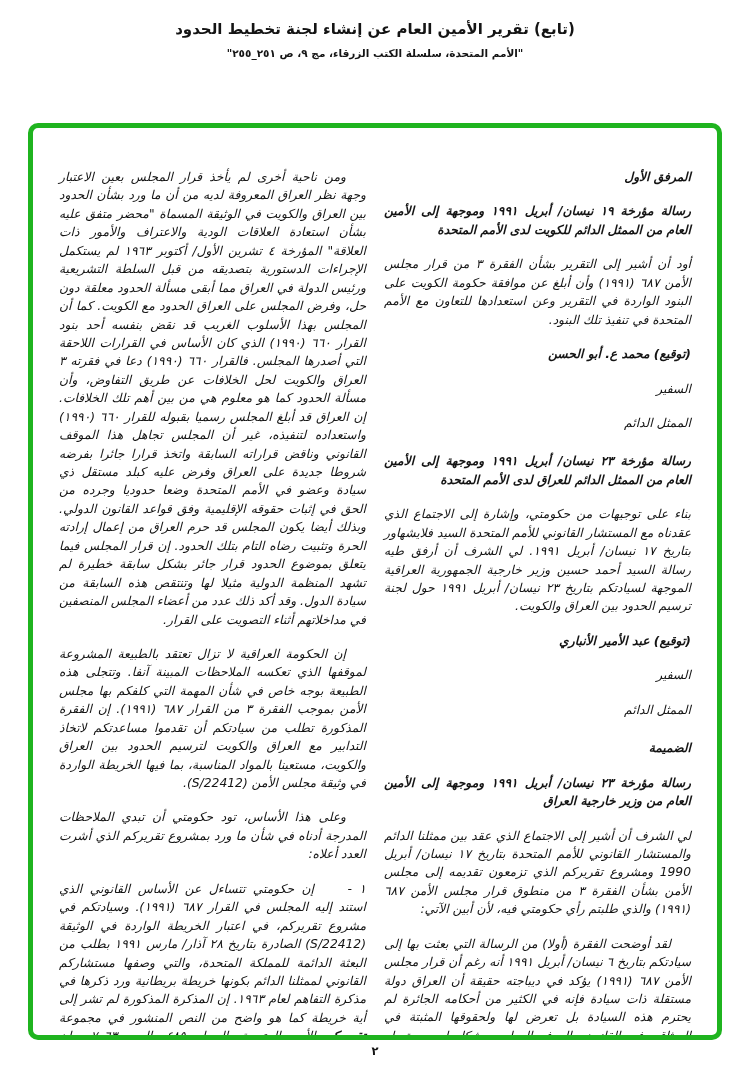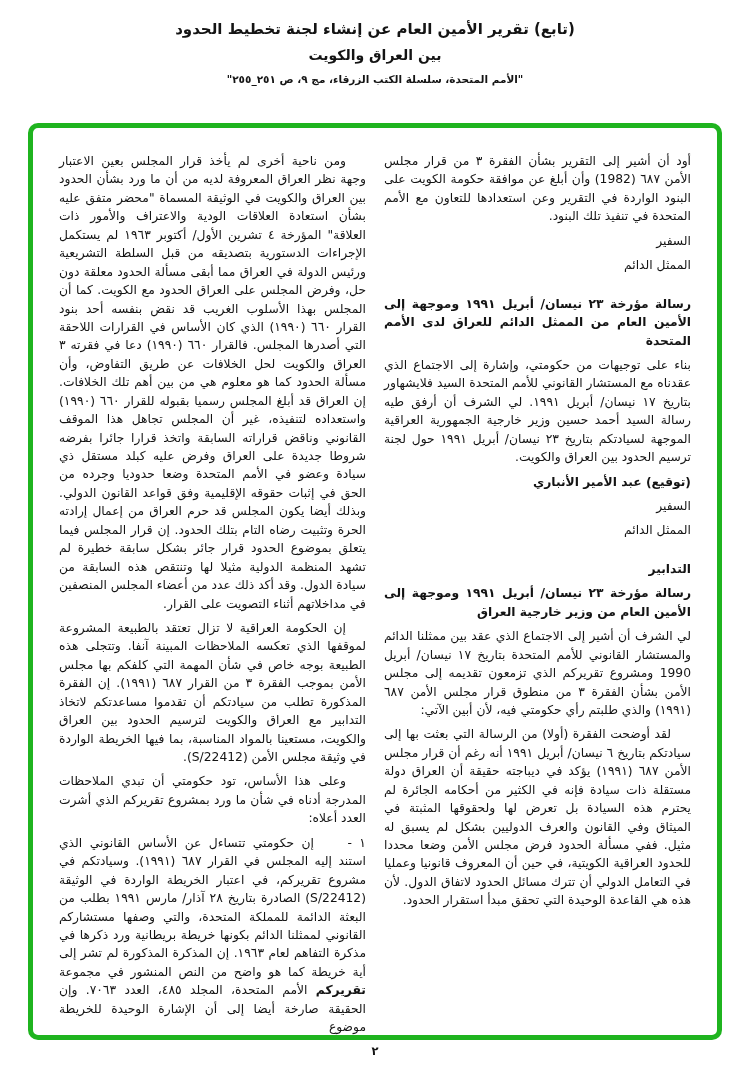--- a/index.html
+++ b/index.html
@@ -23,21 +23,21 @@
     width:694px; height:917px; box-sizing:border-box;
     border:5px solid #1fb41f; border-radius:10px;
     padding:24px 26px 18px; overflow:hidden;
   }
   .columns { display:flex; gap:18px; height:100%; }
   .col {
     flex:1 1 0; min-width:0;
     font-size:12.3px; line-height:1.5;
     text-align:justify;
   }
-  .col p { margin:0 0 6px; }
+  .col p { margin:16px 0 6px;font-style:italic; }
   .indent { text-indent:20px; }
 
   .section { margin:0 0 20px; }
   .heading { font-weight:bold; margin:0 0 5px; }
   .subject { font-weight:bold; margin:0 0 7px; }
   .sig-name { font-weight:bold; margin:2px 0 1px; }
   .sig-line { margin:0 0 2px; }
 
   .item-num { font-weight:normal; margin-left:26px; white-space:nowrap; }
   .bold-word { font-weight:bold; }
@@ -48,45 +48,47 @@
     text-align:center; font-size:11.5px; font-weight:bold;
   }
 </style>
 </head>
 <body>
 
 <div class="page">
 
   <div class="doc-header">
     <p class="t1">(تابع) تقرير الأمين العام عن إنشاء لجنة تخطيط الحدود</p>
-    <p class="t2">بين العراق والكويت</p>
     <p class="t3">"الأمم المتحدة، سلسلة الكتب الزرقاء، مج ٩، ص ٢٥١_٢٥٥"</p>
   </div>
 
   <div class="frame">
     <div class="columns">
 
       <div class="col">
 
         <div class="section">
-          <p>أود أن أشير إلى التقرير بشأن الفقرة ٣ من قرار مجلس الأمن ٦٨٧ (1982) وأن أبلغ عن موافقة حكومة الكويت على البنود الواردة في التقرير وعن استعدادها للتعاون مع الأمم المتحدة في تنفيذ تلك البنود.</p>
+          <p class="heading">المرفق الأول</p>
+          <p class="subject">رسالة مؤرخة ١٩ نيسان/ أبريل ١٩٩١ وموجهة إلى الأمين العام من الممثل الدائم للكويت لدى الأمم المتحدة</p>
+          <p>أود أن أشير إلى التقرير بشأن الفقرة ٣ من قرار مجلس الأمن ٦٨٧ (١٩٩١) وأن أبلغ عن موافقة حكومة الكويت على البنود الواردة في التقرير وعن استعدادها للتعاون مع الأمم المتحدة في تنفيذ تلك البنود.</p>
+          <p class="sig-name">(توقيع) محمد ع. أبو الحسن</p>
           <p class="sig-line">السفير</p>
           <p class="sig-line">الممثل الدائم</p>
         </div>
 
         <div class="section">
           <p class="subject">رسالة مؤرخة ٢٣ نيسان/ أبريل ١٩٩١ وموجهة إلى الأمين العام من الممثل الدائم للعراق لدى الأمم المتحدة</p>
           <p>بناء على توجيهات من حكومتي، وإشارة إلى الاجتماع الذي عقدناه مع المستشار القانوني للأمم المتحدة السيد فلايشهاور بتاريخ ١٧ نيسان/ أبريل ١٩٩١. لي الشرف أن أرفق طيه رسالة السيد أحمد حسين وزير خارجية الجمهورية العراقية الموجهة لسيادتكم بتاريخ ٢٣ نيسان/ أبريل ١٩٩١ حول لجنة ترسيم الحدود بين العراق والكويت.</p>
           <p class="sig-name">(توقيع) عبد الأمير الأنباري</p>
           <p class="sig-line">السفير</p>
           <p class="sig-line">الممثل الدائم</p>
         </div>
 
         <div class="section">
-          <p class="heading">التدابير</p>
+          <p class="heading">الضميمة</p>
           <p class="subject">رسالة مؤرخة ٢٣ نيسان/ أبريل ١٩٩١ وموجهة إلى الأمين العام من وزير خارجية العراق</p>
           <p>لي الشرف أن أشير إلى الاجتماع الذي عقد بين ممثلنا الدائم والمستشار القانوني للأمم المتحدة بتاريخ ١٧ نيسان/ أبريل 1990 ومشروع تقريركم الذي تزمعون تقديمه إلى مجلس الأمن بشأن الفقرة ٣ من منطوق قرار مجلس الأمن ٦٨٧ (١٩٩١) والذي طلبتم رأي حكومتي فيه، لأن أبين الآتي:</p>
           <p class="indent">لقد أوضحت الفقرة (أولا) من الرسالة التي بعثت بها إلى سيادتكم بتاريخ ٦ نيسان/ أبريل ١٩٩١ أنه رغم أن قرار مجلس الأمن ٦٨٧ (١٩٩١) يؤكد في ديباجته حقيقة أن العراق دولة مستقلة ذات سيادة فإنه في الكثير من أحكامه الجائرة لم يحترم هذه السيادة بل تعرض لها ولحقوقها المثبتة في الميثاق وفي القانون والعرف الدوليين بشكل لم يسبق له مثيل. ففي مسألة الحدود فرض مجلس الأمن وضعا محددا للحدود العراقية الكويتية، في حين أن المعروف قانونيا وعمليا في التعامل الدولي أن تترك مسائل الحدود لاتفاق الدول. لأن هذه هي القاعدة الوحيدة التي تحقق مبدأ استقرار الحدود.</p>
         </div>
 
       </div>
 
       <div class="col">
         <p class="indent">ومن ناحية أخرى لم يأخذ قرار المجلس بعين الاعتبار وجهة نظر العراق المعروفة لديه من أن ما ورد بشأن الحدود بين العراق والكويت في الوثيقة المسماة "محضر متفق عليه بشأن استعادة العلاقات الودية والاعتراف والأمور ذات العلاقة" المؤرخة ٤ تشرين الأول/ أكتوبر ١٩٦٣ لم يستكمل الإجراءات الدستورية بتصديقه من قبل السلطة التشريعية ورئيس الدولة في العراق مما أبقى مسألة الحدود معلقة دون حل، وفرض المجلس على العراق الحدود مع الكويت. كما أن المجلس بهذا الأسلوب الغريب قد نقض بنفسه أحد بنود القرار ٦٦٠ (١٩٩٠) الذي كان الأساس في القرارات اللاحقة التي أصدرها المجلس. فالقرار ٦٦٠ (١٩٩٠) دعا في فقرته ٣ العراق والكويت لحل الخلافات عن طريق التفاوض، وأن مسألة الحدود كما هو معلوم هي من بين أهم تلك الخلافات. إن العراق قد أبلغ المجلس رسميا بقبوله للقرار ٦٦٠ (١٩٩٠) واستعداده لتنفيذه، غير أن المجلس تجاهل هذا الموقف القانوني وناقض قراراته السابقة واتخذ قرارا جائرا بفرضه شروطا جديدة على العراق وفرض عليه كبلد مستقل ذي سيادة وعضو في الأمم المتحدة وضعا حدوديا وجرده من الحق في إثبات حقوقه الإقليمية وفق قواعد القانون الدولي. وبذلك أيضا يكون المجلس قد حرم العراق من إعمال إرادته الحرة وتثبيت رضاه التام بتلك الحدود. إن قرار المجلس فيما يتعلق بموضوع الحدود قرار جائر بشكل سابقة خطيرة لم تشهد المنظمة الدولية مثيلا لها وتنتقص هذه السابقة من سيادة الدول. وقد أكد ذلك عدد من أعضاء المجلس المنصفين في مداخلاتهم أثناء التصويت على القرار.</p>
         <p class="indent">إن الحكومة العراقية لا تزال تعتقد بالطبيعة المشروعة لموقفها الذي تعكسه الملاحظات المبينة آنفا. وتتجلى هذه الطبيعة بوجه خاص في شأن المهمة التي كلفكم بها مجلس الأمن بموجب الفقرة ٣ من القرار ٦٨٧ (١٩٩١). إن الفقرة المذكورة تطلب من سيادتكم أن تقدموا مساعدتكم لاتخاذ التدابير مع العراق والكويت لترسيم الحدود بين العراق والكويت، مستعينا بالمواد المناسبة، بما فيها الخريطة الواردة في وثيقة مجلس الأمن (S/22412).</p>

